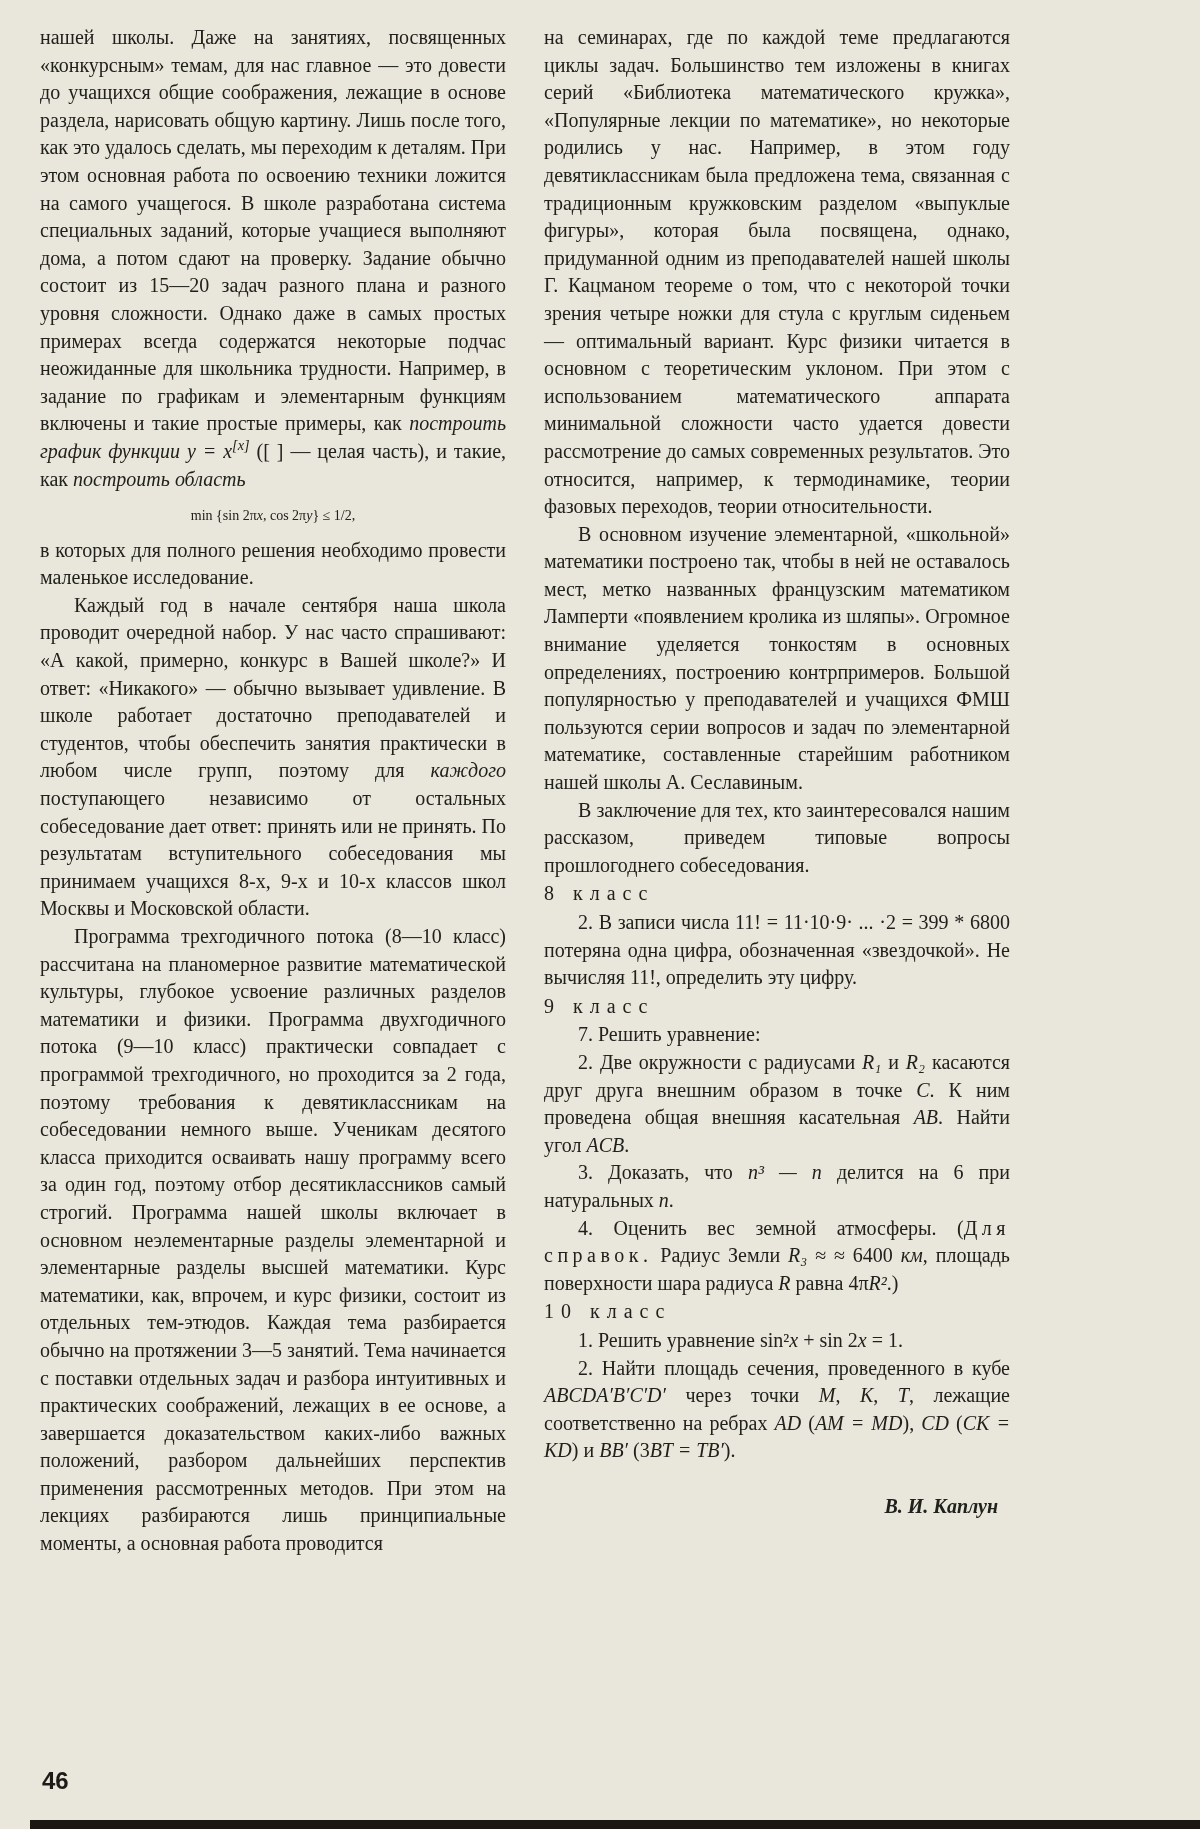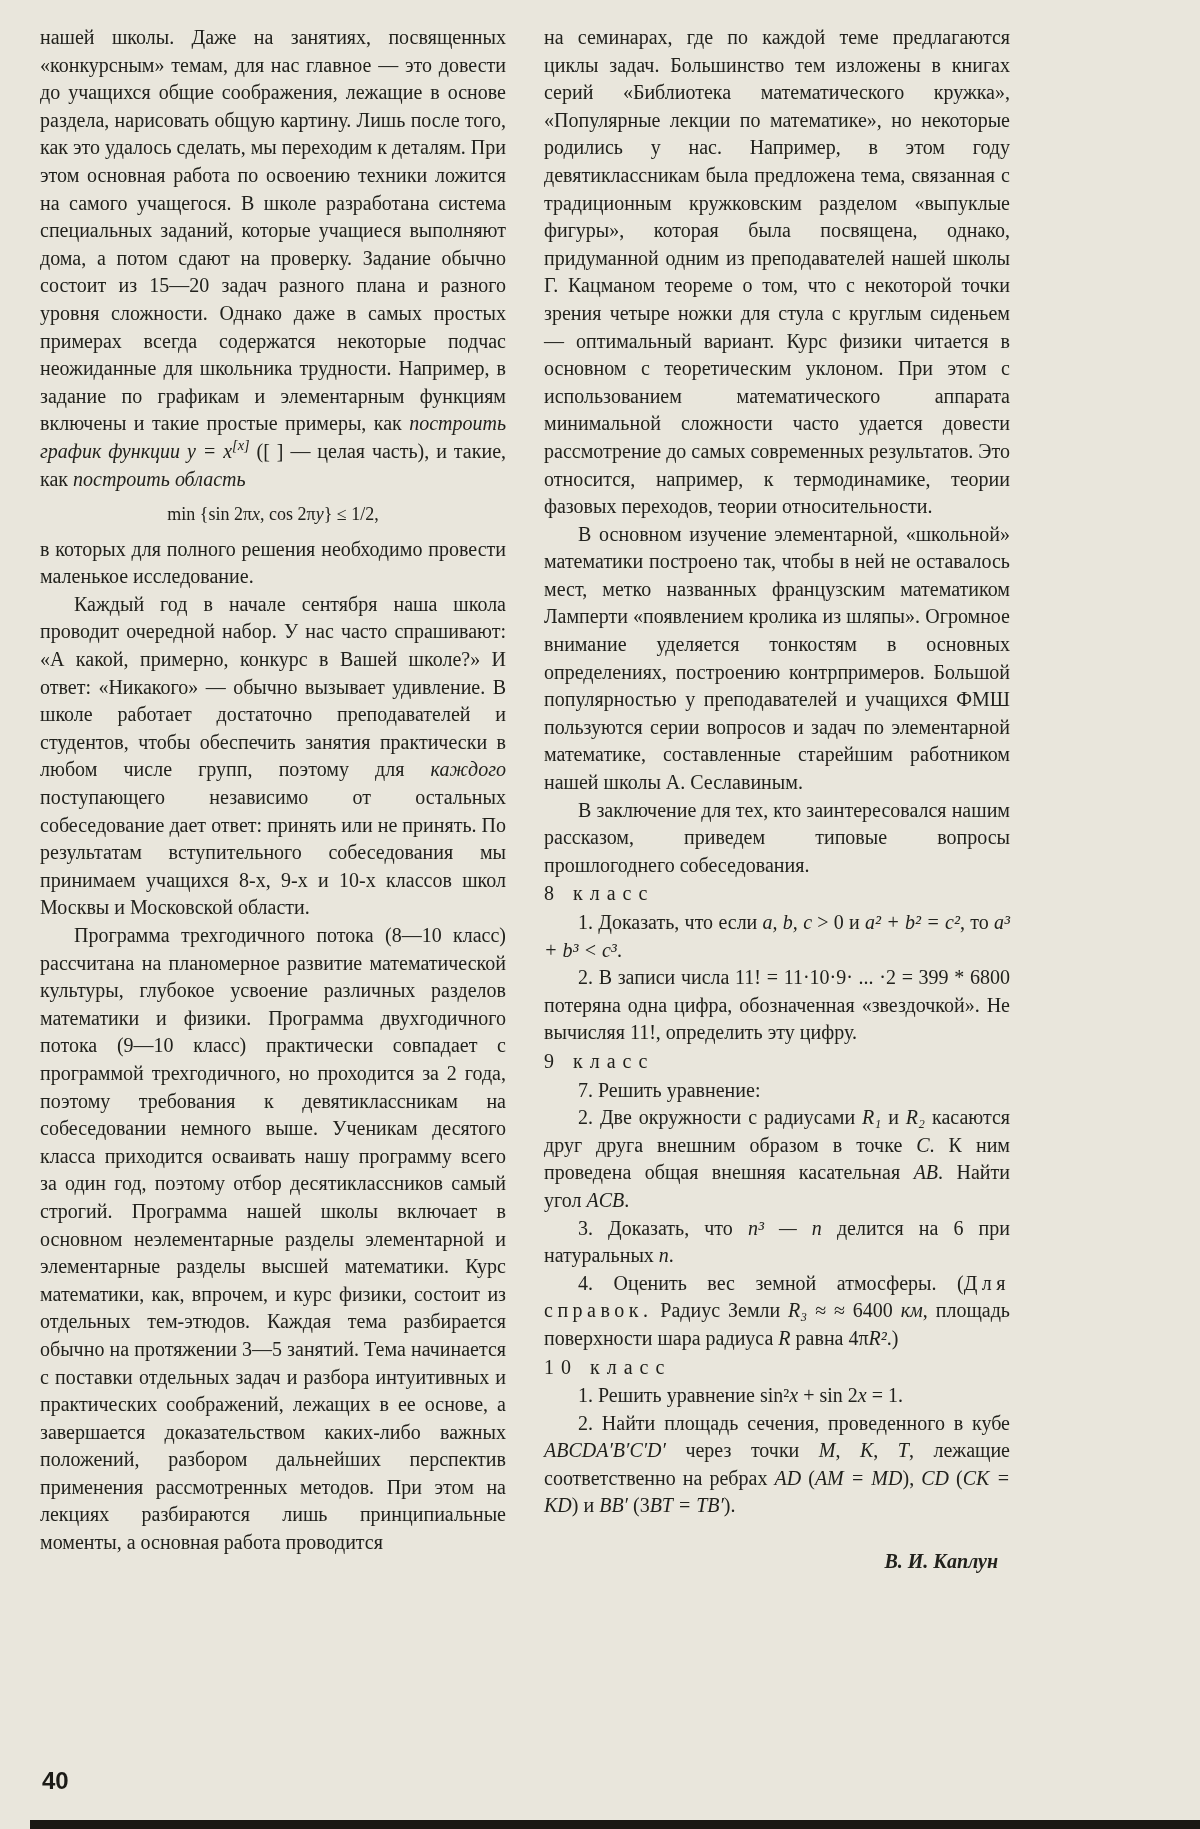--- a/index.html
+++ b/index.html
@@ -35,21 +35,21 @@
   }
   .column p.indent {
     text-indent: 34px;
   }
   .formula {
     text-align: center;
     margin: 7px 0 7px 0;
     font-size: 21px;
     white-space: nowrap;
   }
-  .formula .run-math, .formula .run-normal { font-size: 18px; }
+  .formula .run-math, .formula .run-normal { font-size: 14px; }
   .class-heading {
     letter-spacing: 7px;
     margin: 1px 0;
     text-align: left;
   }
   .signature {
     text-align: right;
     font-style: italic;
     font-weight: bold;
     margin-top: 28px;
@@ -109,28 +109,27 @@
         <div class="formula"><span class="run-normal">min {sin 2π</span><span class="run-math">x</span><span class="run-normal">, cos 2π</span><span class="run-math">y</span><span class="run-normal">} ≤ 1/2,</span></div>
         <p class="para"><span class="run-normal">в которых для полного решения необходимо провести маленькое исследование.</span></p>
         <p class="para indent"><span class="run-normal">Каждый год в начале сентября наша школа проводит очередной набор. У нас часто спрашивают: «А какой, примерно, конкурс в Вашей школе?» И ответ: «Никакого» — обычно вызывает удивление. В школе работает достаточно преподавателей и студентов, чтобы обеспечить занятия практически в любом числе групп, поэтому для </span><span class="run-italic">каждого</span><span class="run-normal"> поступающего независимо от остальных собеседование дает ответ: принять или не принять. По результатам вступительного собеседования мы принимаем учащихся 8-х, 9-х и 10-х классов школ Москвы и Московской области.</span></p>
         <p class="para indent"><span class="run-normal">Программа трехгодичного потока (8—10 класс) рассчитана на планомерное развитие математической культуры, глубокое усвоение различных разделов математики и физики. Программа двухгодичного потока (9—10 класс) практически совпадает с программой трехгодичного, но проходится за 2 года, поэтому требования к девятиклассникам на собеседовании немного выше. Ученикам десятого класса приходится осваивать нашу программу всего за один год, поэтому отбор десятиклассников самый строгий. Программа нашей школы включает в основном неэлементарные разделы элементарной и элементарные разделы высшей математики. Курс математики, как, впрочем, и курс физики, состоит из отдельных тем-этюдов. Каждая тема разбирается обычно на протяжении 3—5 занятий. Тема начинается с поставки отдельных задач и разбора интуитивных и практических соображений, лежащих в ее основе, а завершается доказательством каких-либо важных положений, разбором дальнейших перспектив применения рассмотренных методов. При этом на лекциях разбираются лишь принципиальные моменты, а основная работа проводится</span></p>
       </div>
     <div class="column">
         <p class="para"><span class="run-normal">на семинарах, где по каждой теме предлагаются циклы задач. Большинство тем изложены в книгах серий «Библиотека математического кружка», «Популярные лекции по математике», но некоторые родились у нас. Например, в этом году девятиклассникам была предложена тема, связанная с традиционным кружковским разделом «выпуклые фигуры», которая была посвящена, однако, придуманной одним из преподавателей нашей школы Г. Кацманом теореме о том, что с некоторой точки зрения четыре ножки для стула с круглым сиденьем — оптимальный вариант. Курс физики читается в основном с теоретическим уклоном. При этом с использованием математического аппарата минимальной сложности часто удается довести рассмотрение до самых современных результатов. Это относится, например, к термодинамике, теории фазовых переходов, теории относительности.</span></p>
         <p class="para indent"><span class="run-normal">В основном изучение элементарной, «школьной» математики построено так, чтобы в ней не оставалось мест, метко названных французским математиком Ламперти «появлением кролика из шляпы». Огромное внимание уделяется тонкостям в основных определениях, построению контрпримеров. Большой популярностью у преподавателей и учащихся ФМШ пользуются серии вопросов и задач по элементарной математике, составленные старейшим работником нашей школы А. Сеславиным.</span></p>
         <p class="para indent"><span class="run-normal">В заключение для тех, кто заинтересовался нашим рассказом, приведем типовые вопросы прошлогоднего собеседования.</span></p>
         <div class="class-heading"><span class="run-normal">8 класс</span></div>
-        <p class="para indent"><span class="run-normal">1. Доказать, что если </span><span class="run-math">a, b, c</span><span class="run-normal"> &gt; 0 и </span><span class="run-math">a² + b² = c²</span><span class="run-normal">, то </span><span class="run-math">a³ + b³ &lt; c³</span><span class="run-normal">.</span></p>
         <p class="para indent"><span class="run-normal">2. В записи числа 11! = 11·10·9· ... ·2 = 399 * 6800 потеряна одна цифра, обозначенная «звездочкой». Не вычисляя 11!, определить эту цифру.</span></p>
         <div class="class-heading"><span class="run-normal">9 класс</span></div>
         <p class="para indent"><span class="run-normal">7. Решить уравнение:</span></p>
         <p class="para indent"><span class="run-normal">2. Две окружности с радиусами </span><span class="run-math">R₁</span><span class="run-normal"> и </span><span class="run-math">R₂</span><span class="run-normal"> касаются друг друга внешним образом в точке </span><span class="run-math">C</span><span class="run-normal">. К ним проведена общая внешняя касательная </span><span class="run-math">AB</span><span class="run-normal">. Найти угол </span><span class="run-math">ACB</span><span class="run-normal">.</span></p>
         <p class="para indent"><span class="run-normal">3. Доказать, что </span><span class="run-math">n³ — n</span><span class="run-normal"> делится на 6 при натуральных </span><span class="run-math">n</span><span class="run-normal">.</span></p>
         <p class="para indent"><span class="run-normal">4. Оценить вес земной атмосферы. (</span><span class="run-spaced">Для справок.</span><span class="run-normal"> Радиус Земли </span><span class="run-math">R₃</span><span class="run-normal"> ≈ ≈ 6400 </span><span class="run-italic">км</span><span class="run-normal">, площадь поверхности шара радиуса </span><span class="run-math">R</span><span class="run-normal"> равна 4π</span><span class="run-math">R²</span><span class="run-normal">.)</span></p>
         <div class="class-heading"><span class="run-normal">10 класс</span></div>
         <p class="para indent"><span class="run-normal">1. Решить уравнение sin²</span><span class="run-math">x</span><span class="run-normal"> + sin 2</span><span class="run-math">x</span><span class="run-normal"> = 1.</span></p>
         <p class="para indent"><span class="run-normal">2. Найти площадь сечения, проведенного в кубе </span><span class="run-math">ABCDA′B′C′D′</span><span class="run-normal"> через точки </span><span class="run-math">M</span><span class="run-normal">, </span><span class="run-math">K</span><span class="run-normal">, </span><span class="run-math">T</span><span class="run-normal">, лежащие соответственно на ребрах </span><span class="run-math">AD</span><span class="run-normal"> (</span><span class="run-math">AM = MD</span><span class="run-normal">), </span><span class="run-math">CD</span><span class="run-normal"> (</span><span class="run-math">CK = KD</span><span class="run-normal">) и </span><span class="run-math">BB′</span><span class="run-normal"> (3</span><span class="run-math">BT = TB′</span><span class="run-normal">).</span></p>
         <div class="signature"><span class="run-normal">В. И. Каплун</span></div>
       </div>
   </div>
-  <div class="page-number">40</div>
+  <div class="page-number">46</div>
   <div class="bottom-bar"></div>
 </div>
 
 </body></html>

